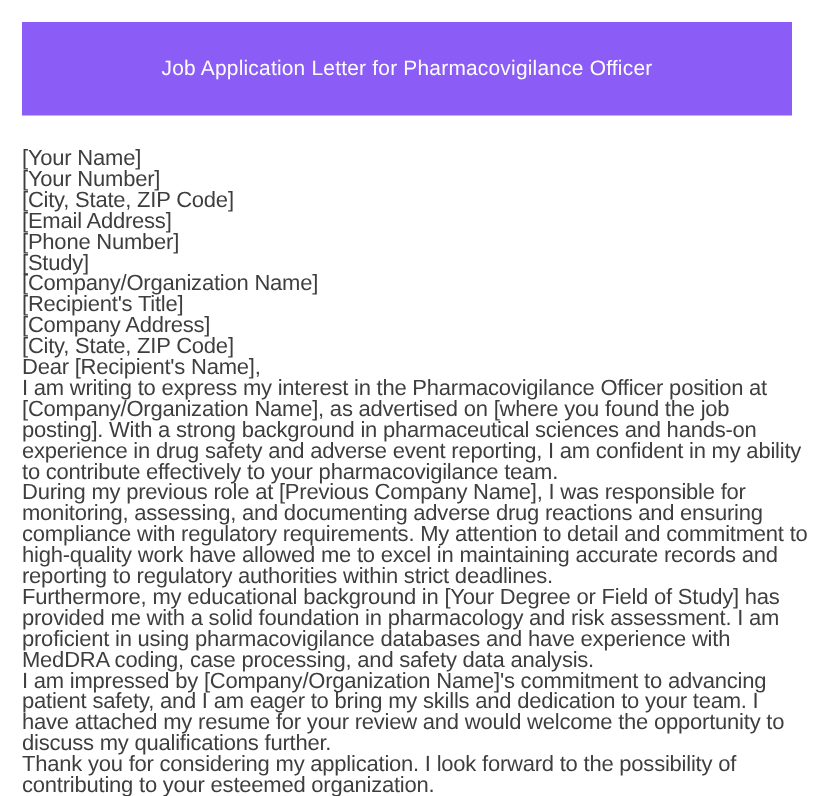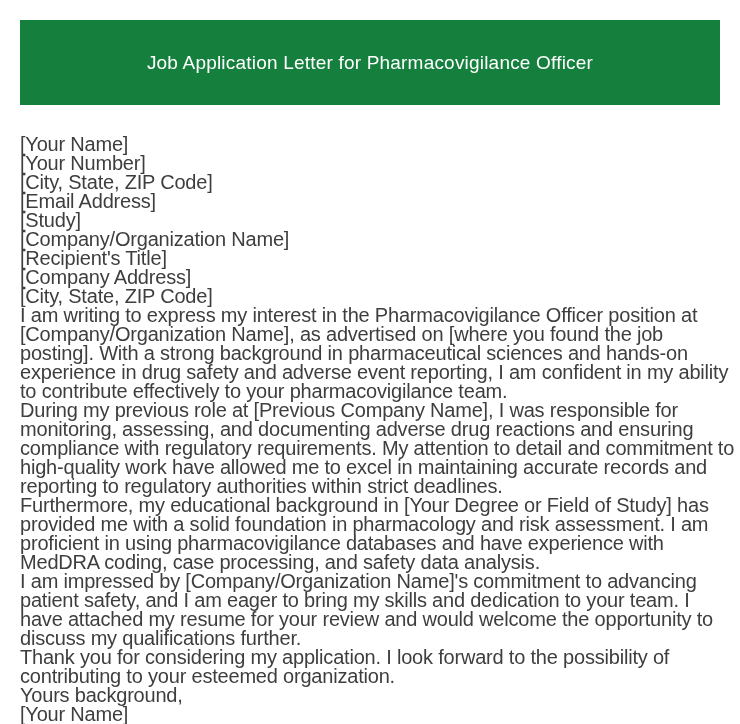--- a/index.html
+++ b/index.html
@@ -40,41 +40,43 @@
   .line, .para {
     margin: 0;
     padding: 0;
   }
 </style>
 </head>
 <body>
 
 <div class="page">
 
-  <header class="title-bar" style="background-color: #15803d;">
+  <header class="title-bar" style="background-color: #8b5cf6;">
     <h1 class="title">Job Application Letter for Pharmacovigilance Officer</h1>
   </header>
 
   <main class="letter" style="color: rgb(62, 62, 62);">
 
     <div>
         <div class="line">[Your Name]</div>
         <div class="line">[Your Number]</div>
         <div class="line">[City, State, ZIP Code]</div>
         <div class="line">[Email Address]</div>
+        <div class="line">[Phone Number]</div>
         <div class="line">[Study]</div>
       </div>
 
     <div>
         <div class="line">[Company/Organization Name]</div>
         <div class="line">[Recipient's Title]</div>
         <div class="line">[Company Address]</div>
         <div class="line">[City, State, ZIP Code]</div>
       </div>
 
+    <div class="line">Dear [Recipient's Name],</div>
 
     <div>
         <div class="para">I am writing to express my interest in the Pharmacovigilance Officer position at [Company/Organization Name], as advertised on [where you found the job posting]. With a strong background in pharmaceutical sciences and hands-on experience in drug safety and adverse event reporting, I am confident in my ability to contribute effectively to your pharmacovigilance team.</div>
         <div class="para">During my previous role at [Previous Company Name], I was responsible for monitoring, assessing, and documenting adverse drug reactions and ensuring compliance with regulatory requirements. My attention to detail and commitment to high-quality work have allowed me to excel in maintaining accurate records and reporting to regulatory authorities within strict deadlines.</div>
         <div class="para">Furthermore, my educational background in [Your Degree or Field of Study] has provided me with a solid foundation in pharmacology and risk assessment. I am proficient in using pharmacovigilance databases and have experience with MedDRA coding, case processing, and safety data analysis.</div>
         <div class="para">I am impressed by [Company/Organization Name]'s commitment to advancing patient safety, and I am eager to bring my skills and dedication to your team. I have attached my resume for your review and would welcome the opportunity to discuss my qualifications further.</div>
         <div class="para">Thank you for considering my application. I look forward to the possibility of contributing to your esteemed organization.</div>
       </div>
 
     <div class="line">Yours background,</div>

